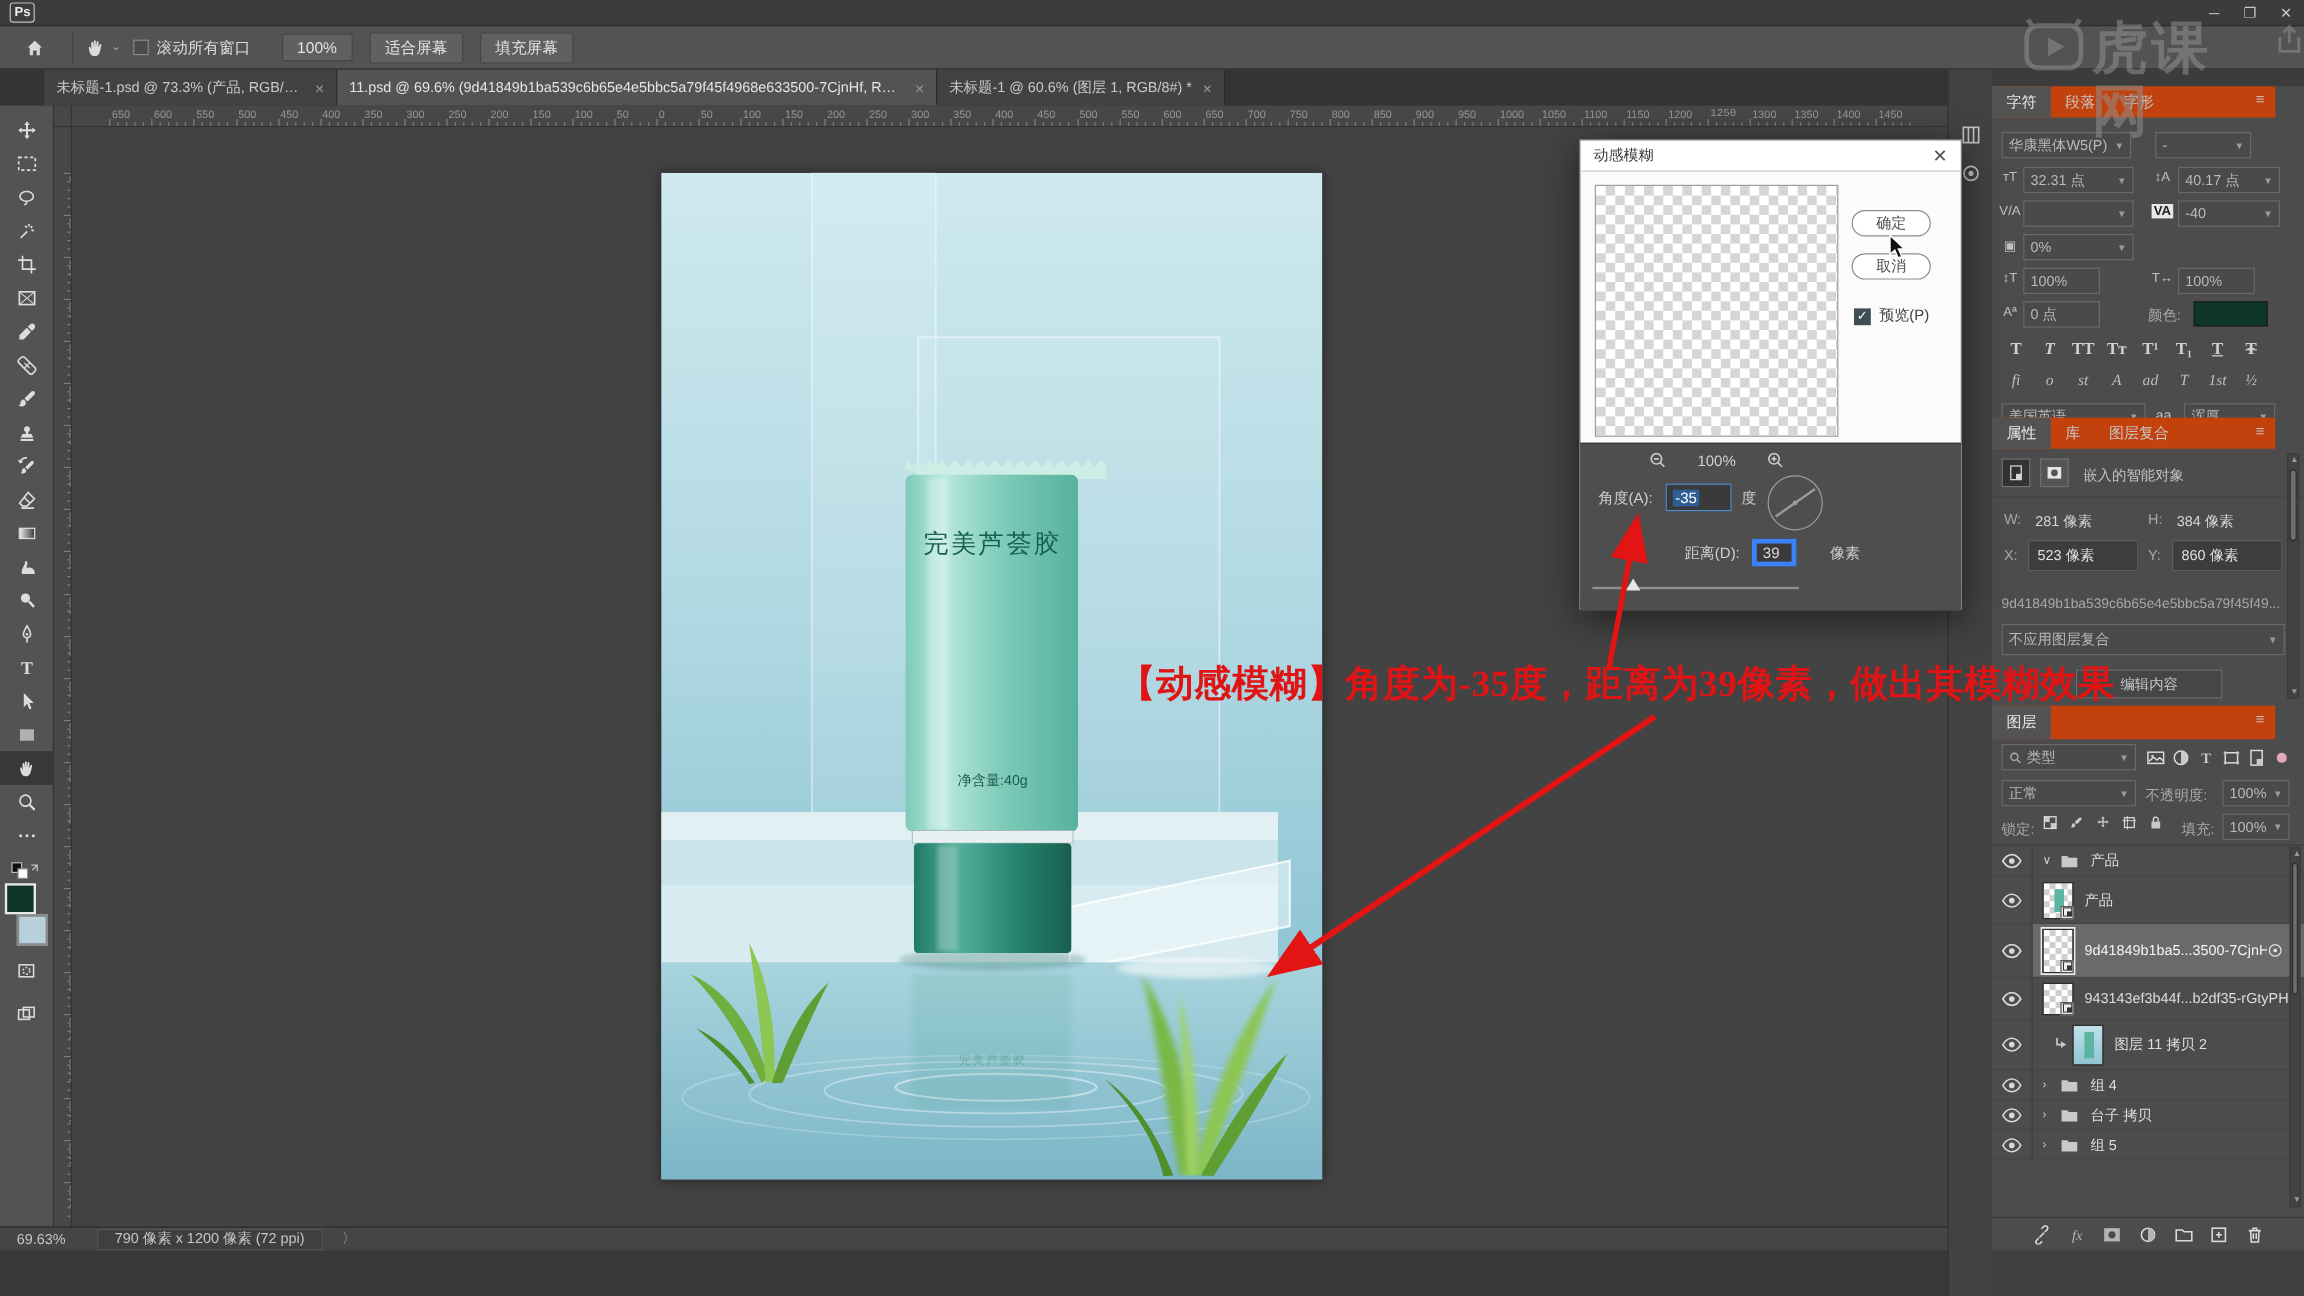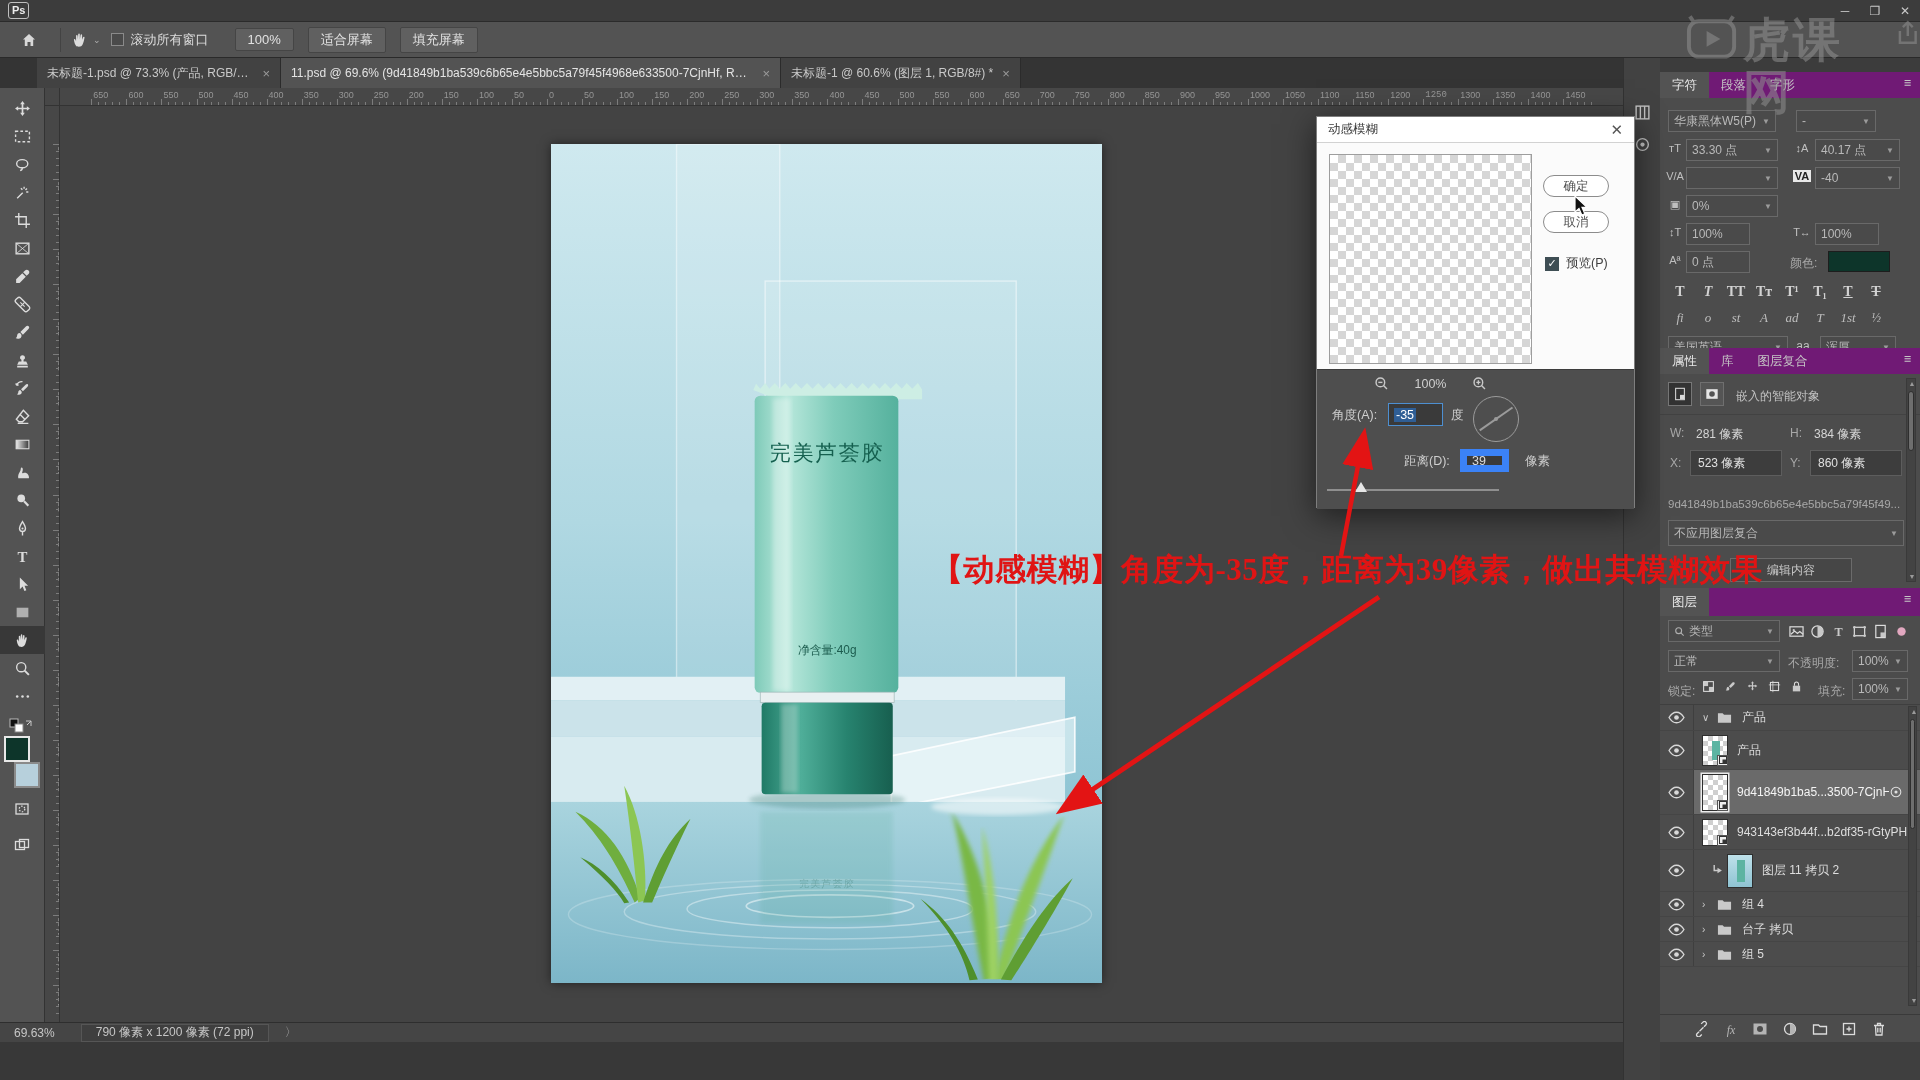--- a/index.html
+++ b/index.html
@@ -42,21 +42,21 @@
   #bg-chip{position:absolute;right:0;bottom:0;width:26px;height:26px;border:2px solid #8a8a8a}
   .tool-extra{width:38px;height:30px;display:flex;align-items:center;justify-content:center;color:#dcdcdc;margin-top:6px}
   
   #canvas-area{position:absolute;left:60px;top:106px;width:1563px;height:916px;background:#434343;overflow:hidden}
   #poster{position:absolute;left:491px;top:38px;width:551px;height:839px;box-shadow:0 0 10px rgba(0,0,0,.5)}
   
   #dockstrip{position:absolute;left:1623px;top:58px;width:37px;height:1022px;background:#424242;border-left:1px solid #323232}
   .dock-icon{width:24px;height:24px;margin:8px auto 0;color:#c2c2c2;display:flex;align-items:center;justify-content:center}
   .dock-icon svg{width:17px;height:17px}
   #panels{position:absolute;left:1660px;top:58px;width:260px;height:1022px;background:#4c4c4c}
-  .panel-tabs{position:absolute;left:0;width:260px;height:26px;background:#701a75;display:flex;font-size:12.5px;color:#c6c6c6}
+  .panel-tabs{position:absolute;left:0;width:236px;height:26px;background:#c2410c;display:flex;font-size:12.5px;color:#c6c6c6}
   .panel-tab{padding:5px 12px;height:26px}
   .panel-tab.active{background:#535353;color:#e8e8e8}
   .hamburger{margin-left:auto;padding:4px 9px;color:#c6c6c6}
   .dd{background:#4a4a4a;border:1px solid #696969;color:#b9b9b9;font-size:12px;display:flex;align-items:center;padding:0 5px;height:22px;position:absolute;white-space:nowrap;overflow:hidden}
   .dd .car{margin-left:auto;color:#9b9b9b;font-size:8px;padding-left:4px}
   .cicon{position:absolute;font-size:11px;color:#c0c0c0;width:18px;text-align:center}
   .cicon.hl{background:#e8e8e8;color:#222;font-weight:bold}
   .stybtn{font-family:"Liberation Serif","DejaVu Serif",serif;font-weight:bold;color:#d2d2d2;font-size:14px;width:28px;text-align:center;display:inline-block}
   .otbtn{font-family:"Liberation Serif","DejaVu Serif",serif;font-style:italic;color:#bdbdbd;font-size:13px;width:28px;text-align:center;display:inline-block}
   .plabel{position:absolute;font-size:12px;color:#a8a8a8;white-space:nowrap}
@@ -821,21 +821,21 @@
     <div class="dd" style="left:8px;top:52px;width:108px">
         <span style="overflow:hidden;white-space:nowrap">华康黑体W5(P)</span>
         <span class="car">▼</span>
       </div>
     <div class="dd" style="left:136px;top:52px;width:80px">
         <span>-</span>
         <span class="car">▼</span>
       </div>
     <span class="cicon" style="left:6px;top:84px">тT</span>
     <div class="dd" style="left:26px;top:81px;width:92px">
-        <span>33.30 点</span>
+        <span>32.31 点</span>
         <span class="car">▼</span>
       </div>
     <span class="cicon" style="left:133px;top:84px">↕A</span>
     <div class="dd" style="left:155px;top:81px;width:85px">
         <span>40.17 点</span>
         <span class="car">▼</span>
       </div>
     <span class="cicon" style="left:6px;top:112px">V/A</span>
     <div class="dd" style="left:26px;top:109px;width:92px">
         <span></span>
@@ -1252,21 +1252,21 @@
       <span style="position:absolute;left:15px;top:37px">角度(A):</span>
       <div class="dinbox" style="left:71px;top:33px;width:55px;background:#3a3a3a;border:1px solid #4d8fd1">
         <span style="background:#2f5e95;color:#fff;padding:0 2px">-35</span>
       </div>
       <span style="position:absolute;left:134px;top:37px">度</span>
       <div id="angle-dial">
           <div class="needle"></div>
           <div class="dot"></div>
         </div>
       <span style="position:absolute;left:87px;top:83px">距离(D):</span>
-      <div class="dinbox" style="left:143px;top:79px;width:49px;border:7px solid #3b82f6;color:#dcdcdc">
+      <div class="dinbox" style="left:143px;top:79px;width:37px;border:4px solid #3b82f6;color:#dcdcdc">
           <span>39</span>
         </div>
       <span style="position:absolute;left:208px;top:83px">像素</span>
       <div id="dlg-slider-track"></div>
       <div id="dlg-slider-thumb"></div>
     </div>
   </div>
 
   <div id="annotation">【动感模糊】角度为-35度，距离为39像素，做出其模糊效果</div>
   <svg id="arrows">

